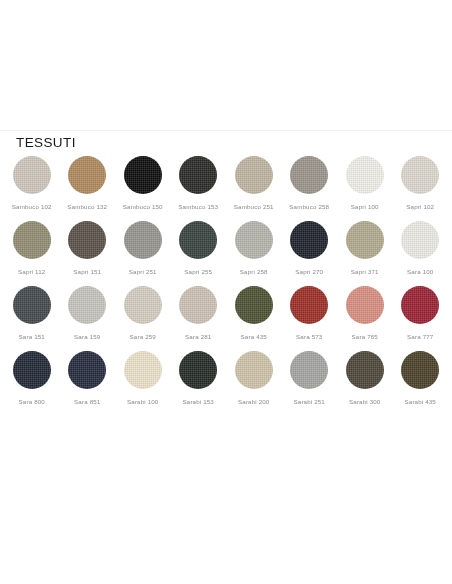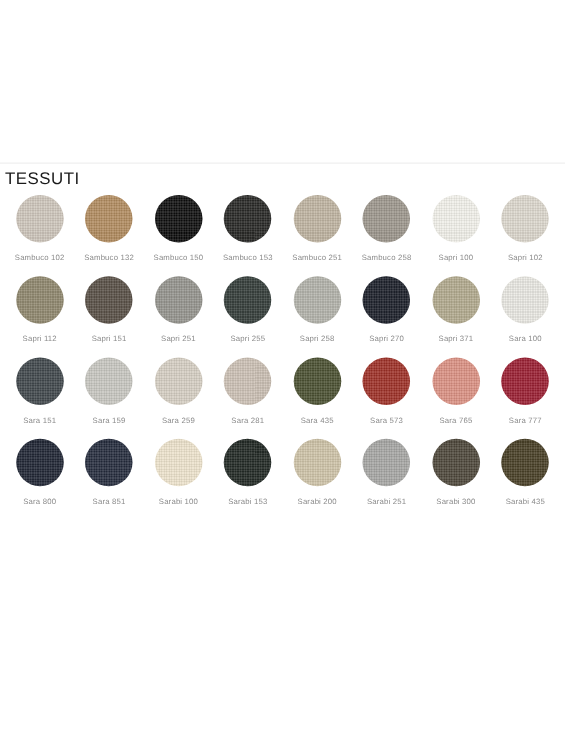--- a/index.html
+++ b/index.html
@@ -31,21 +31,21 @@
   .section-divider {
     height: 1px;
     background: #f0f0f0;
     width: 452px;
   }
 
   .section-title {
     font-size: 13.5px;
     color: #1a1a1a;
     letter-spacing: 0.4px;
-    padding: 4px 0 0 4px;
+    padding: 4px 0 0 16px;
     line-height: 15px;
     font-weight: 400;
   }
 
   .swatch-grid {
     padding: 0px 4px 0 4px;
     margin-top: -4px;
   }
 
   .swatch-row {

